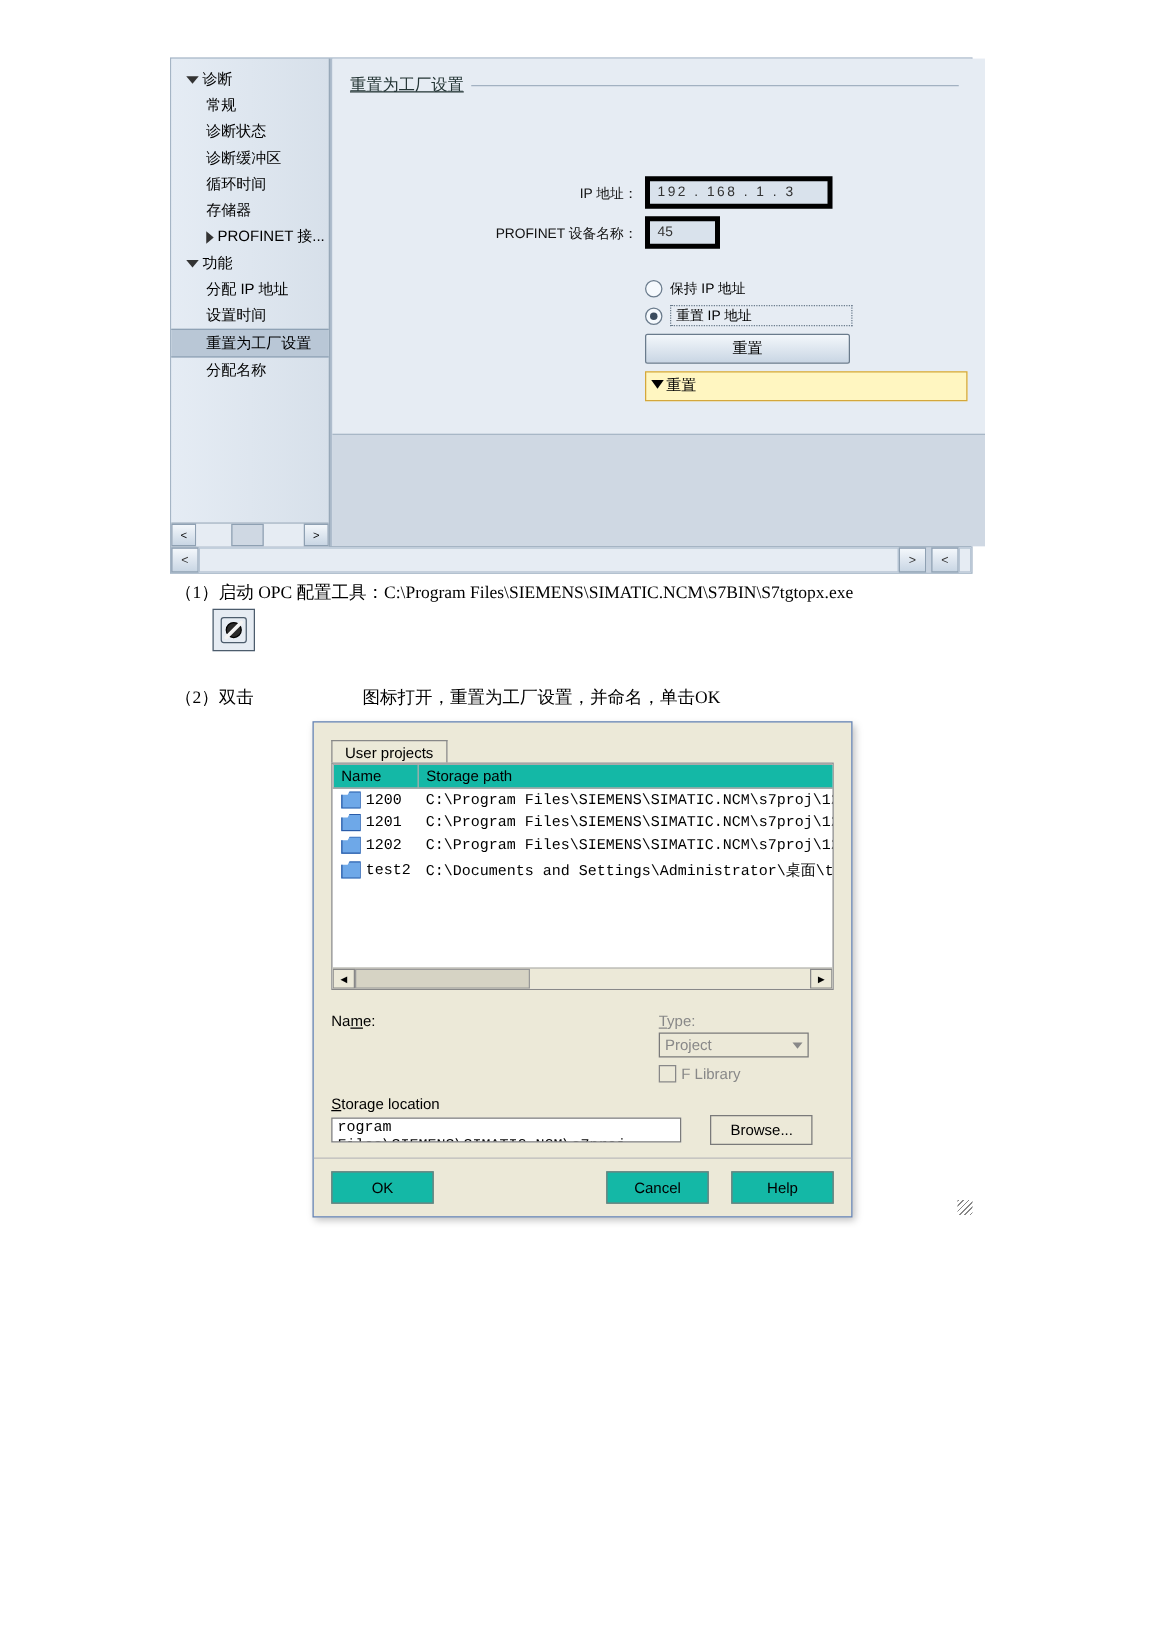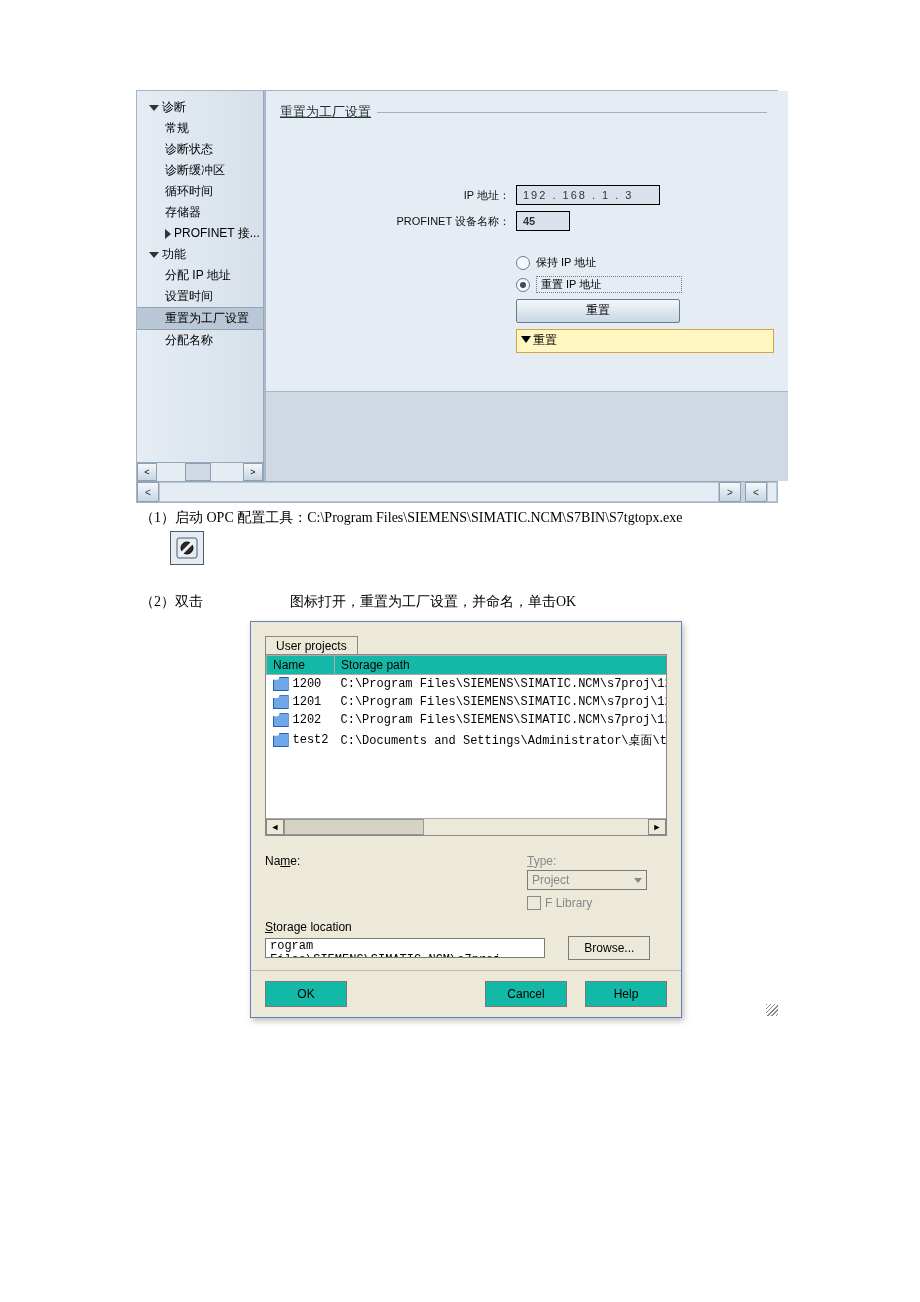--- a/index.html
+++ b/index.html
@@ -3,21 +3,21 @@
 <meta charset="utf-8">
 <style>
   body {
     margin: 0;
     padding: 0;
     background: #fff;
     font-family: Arial, "Microsoft YaHei", sans-serif;
     width: 920px;
   }
   .page {
-    padding: 90px 140px 40px 140px;
+    padding: 46px 140px 40px 140px;
     box-sizing: border-box;
     width: 920px;
   }
   
   .ui1 {
     width: 640px;
     border: 1px solid #a5b5c5;
     display: flex;
     flex-direction: column;
     background: #d2dce8;
@@ -107,29 +107,29 @@
   .ui1-formrow .lab {
     flex:0 0 230px;
     text-align:right;
     padding-right:6px;
     font-size:11px;
     color:#111;
   }
   .ui1-formrow .val {
     flex:0 0 130px;
     background:#d9e2ec;
-    border:1px solid #000000;
+    border:4px solid #000000;
     height:18px;
     line-height:18px;
     padding:0 6px;
     font-size:11px;
     color:#333;
     letter-spacing:2px;
   }
-  .ui1-formrow .val.short { flex:0 0 40px; letter-spacing:0;font-weight:bold; }
+  .ui1-formrow .val.short { flex:0 0 40px; letter-spacing:0; }
   .ui1-radiobox {
     margin-left:236px;
     margin-top:24px;
   }
   .ui1-radiobox .r {
     display:flex;
     align-items:center;
     margin-bottom:6px;
     font-size:11px;
   }

